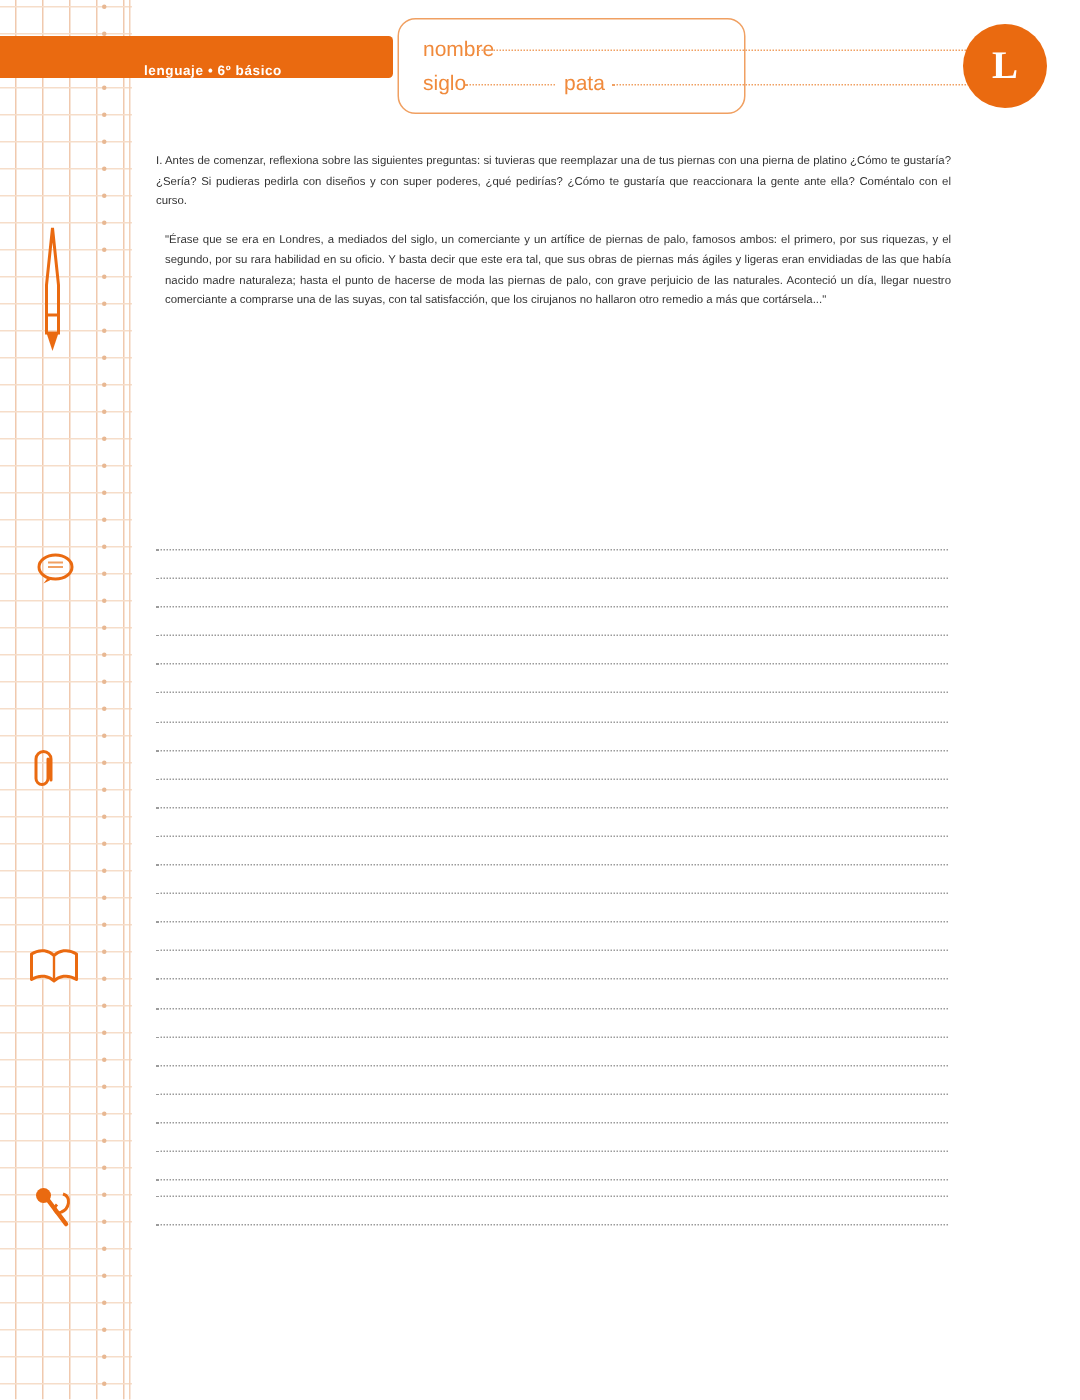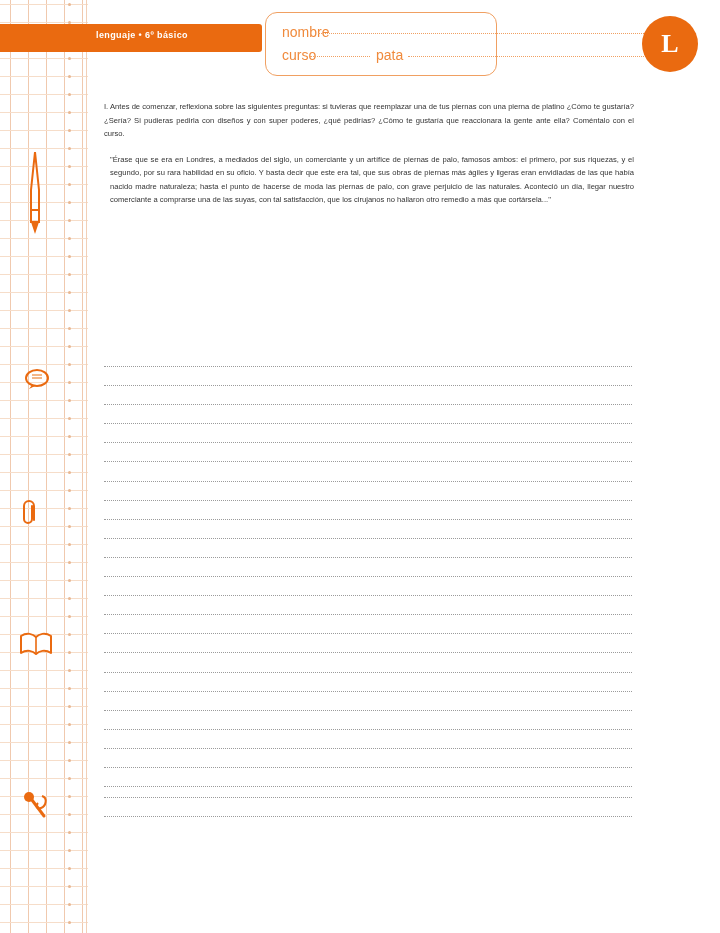--- a/index.html
+++ b/index.html
@@ -73,21 +73,21 @@
     left: 0;
     top: 0;
     width: 262px;
     height: 28px;
     background: #ea6a10;
     border-radius: 0 3px 3px 0;
   }
   .header-bar-label {
     position: absolute;
     left: 96px;
-    top: 6px;
+    top: 18px;
     font-size: 9px;
     font-weight: bold;
     letter-spacing: .4px;
     color: #ffffff;
     white-space: nowrap;
   }
 
   .name-box {
     position: absolute;
     left: 265px;
@@ -306,21 +306,21 @@
     </div>
   <div class="margin-rule"></div>
 
   <div class="header">
     <div class="header-bar">
       <span class="header-bar-label">lenguaje • 6º básico</span>
     </div>
 
     <div class="name-box">
       <span class="fld lbl-nombre">nombre</span>
-      <span class="fld lbl-curso">curso</span>
+      <span class="fld lbl-curso">siglo</span>
       <span class="fld lbl-fecha">pata</span>
       <span class="fld-line line-nombre"></span>
       <span class="fld-line line-curso"></span>
       <span class="fld-line line-fecha"></span>
     </div>
 
     <div class="badge">L</div>
   </div>
 
   <div class="content">

